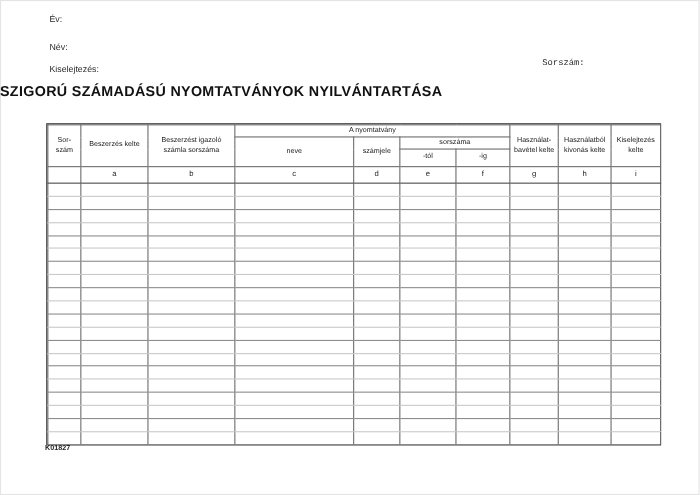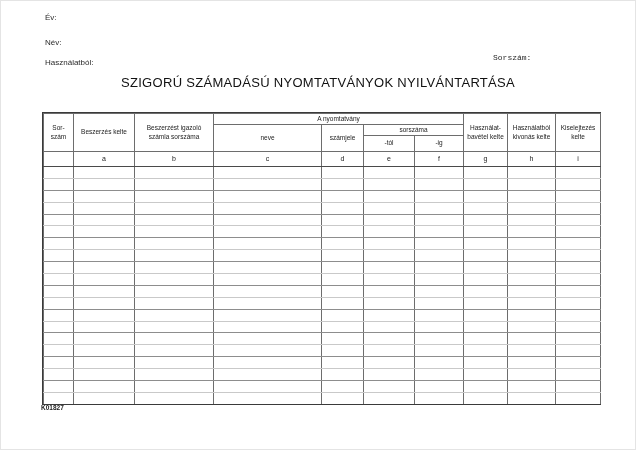--- a/index.html
+++ b/index.html
@@ -22,22 +22,21 @@
     color: #2a2a2a;
     white-space: nowrap;
   }
   #lbl-year   { left: 45px;  top: 13px; }
   #lbl-name   { left: 45px;  top: 38px; }
   #lbl-taxid  { left: 45px;  top: 58px; }
   #lbl-serial { left: 493px; top: 53px; font-family: Liberation Mono, monospace; }
   .doc-title {
     position: absolute;
     top: 75px; left: 0; right: 0;
-    text-align: center;
-    font-weight: normal;
+    font-weight: bold;
     font-size: 13px;
     letter-spacing: 0.3px;
     color: #111;
     white-space: nowrap;
   }
   .table-wrap {
     position: absolute;
     left: 42px; top: 112px;
     width: 557px;
     border: 1px solid #3a3a3a;
@@ -81,21 +80,21 @@
     color: #222;
   }
 </style>
 </head>
 <body>
 
 <div class="page-frame"></div>
 
 <div class="meta-label" id="lbl-year">Év:</div>
 <div class="meta-label" id="lbl-name">Név:</div>
-<div class="meta-label" id="lbl-taxid">Használatból:</div>
+<div class="meta-label" id="lbl-taxid">Kiselejtezés:</div>
 <div class="meta-label" id="lbl-serial">Sorszám:</div>
 
 <div class="doc-title">SZIGORÚ SZÁMADÁSÚ NYOMTATVÁNYOK NYILVÁNTARTÁSA</div>
 
 <div class="table-wrap">
   <table>
     <colgroup>
       <col style="width:30px">
         <col style="width:61px">
         <col style="width:79px">

